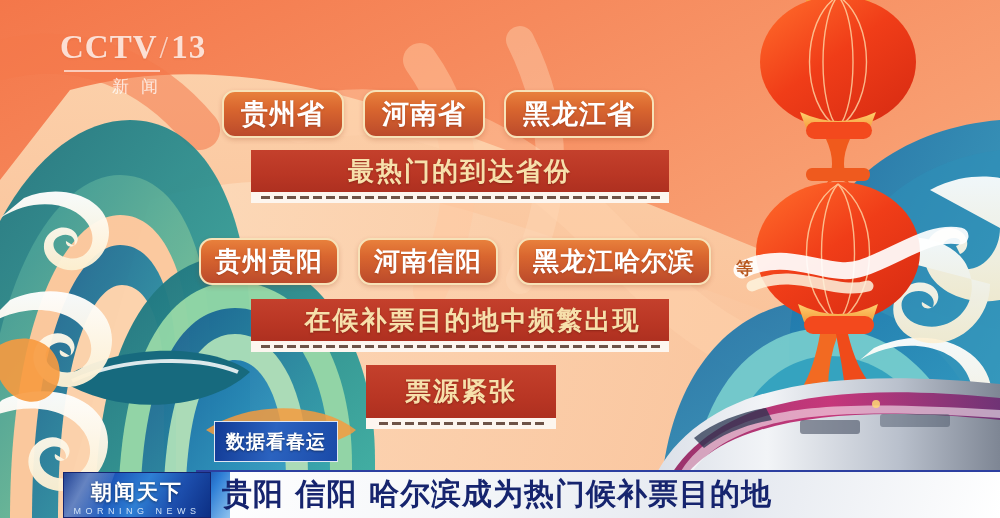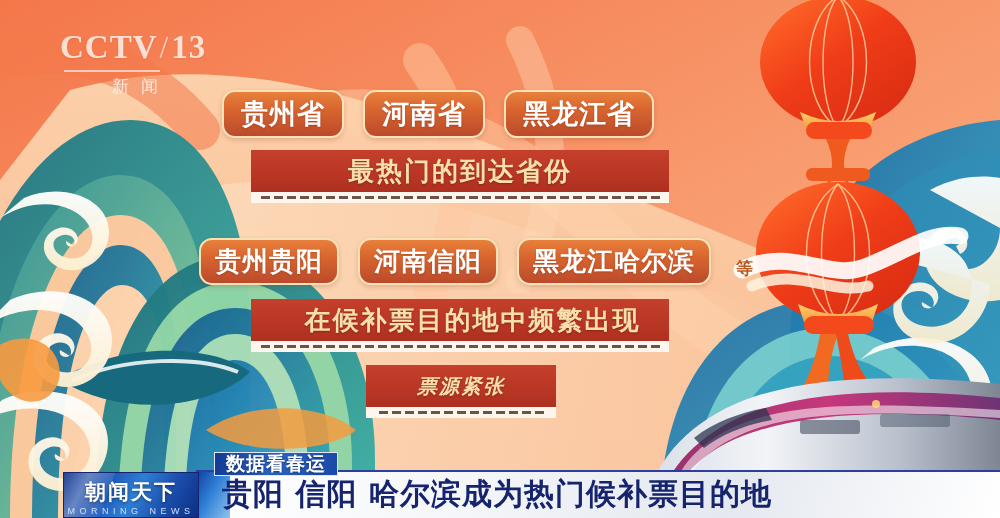--- a/index.html
+++ b/index.html
@@ -73,41 +73,41 @@
     content:"";position:absolute;left:0;top:0;width:34px;height:46px;
     background:linear-gradient(120deg,#0f3f9e 0%,#2f7fd6 45%,#8fc3ef 100%);
   }
   #headline{
     position:absolute;left:222px;bottom:2px;height:44px;display:flex;align-items:center;
     font-family:"DejaVu Sans","Liberation Sans",sans-serif;
     font-size:30px;font-weight:700;color:#16246e;letter-spacing:1px;
     white-space:nowrap;
   }
   #prog-logo{
-    position:absolute;left:63px;bottom:0;width:136px;height:46px;
+    position:absolute;left:63px;bottom:0;width:148px;height:46px;
     background:linear-gradient(118deg,#0a2d86 0%,#1c55b8 30%,#2e7fd4 52%,#1d4fae 74%,#0c2f84 100%);
     border:1px solid #16246e;box-sizing:border-box;overflow:hidden;
   }
   #prog-logo .pl-cn{
     position:absolute;left:0;right:0;top:5px;text-align:center;
     font-family:"DejaVu Sans",sans-serif;font-size:21px;font-weight:700;color:#fff;
     letter-spacing:2px;text-shadow:0 1px 3px rgba(0,0,0,.45);
   }
   #prog-logo .pl-en{
     position:absolute;left:0;right:0;bottom:1px;text-align:center;
     font-family:"Liberation Sans",sans-serif;font-size:9px;color:#cfe2f7;
     letter-spacing:4.5px;
   }
   #prog-logo .shine{
     position:absolute;left:-20px;top:-10px;width:60px;height:80px;
     background:linear-gradient(100deg,rgba(255,255,255,0) 0%,rgba(255,255,255,.35) 50%,rgba(255,255,255,0) 100%);
     transform:skewX(-20deg);
   }
   #topic-tag{
-    position:absolute;left:214px;bottom:42px;height:24px;
+    position:absolute;left:214px;bottom:56px;height:41px;
     background:linear-gradient(100deg,#123a95 0%,#2b63c0 48%,#1a4aa8 100%);
     border:1px solid #dfe6f2;box-sizing:border-box;
     display:flex;align-items:center;padding:8px 11px;
     font-family:"DejaVu Sans",sans-serif;font-size:19px;font-weight:700;color:#ffffff;
     letter-spacing:1px;text-shadow:0 1px 2px rgba(0,0,0,.4);
   }
 </style>
 </head>
 <body>
 
@@ -363,21 +363,21 @@
         <i></i>
         <i></i>
         <i></i>
         <i></i>
         <i></i>
         <i></i>
     </div>
   </div>
 
   <div class="redbar-wrap" style="left:366px;top:365px;width:190px;">
-    <div class="redbar" style="height:42px;font-size:20px;font-style:italic;">票源紧张</div>
+    <div class="redbar" style="height:53px;font-size:26px;">票源紧张</div>
     <div class="dashline">
       <i></i>
         <i></i>
         <i></i>
         <i></i>
         <i></i>
         <i></i>
         <i></i>
         <i></i>
         <i></i>

